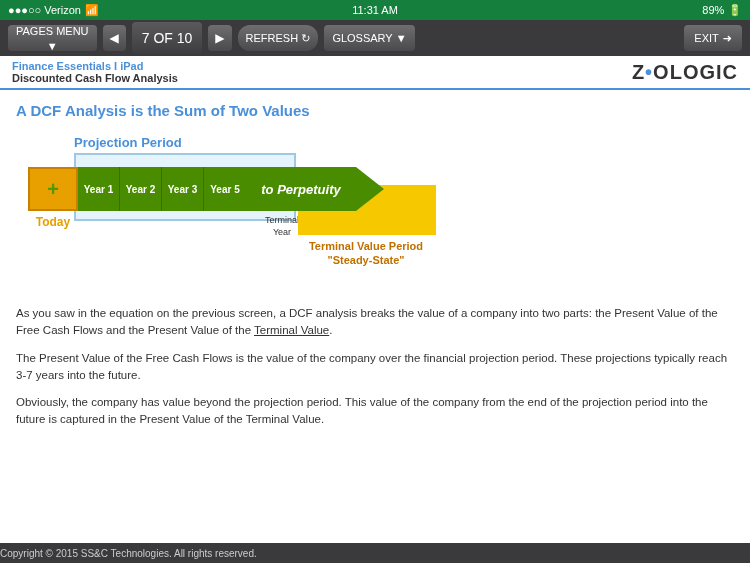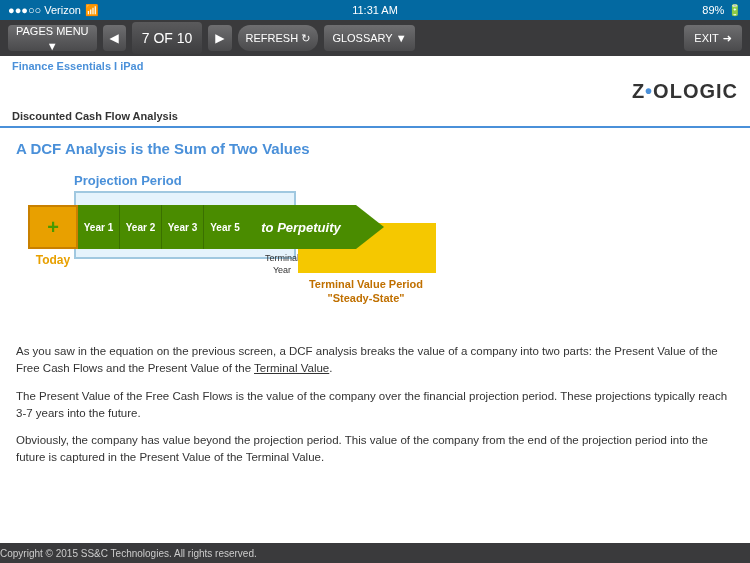--- a/index.html
+++ b/index.html
@@ -1,20 +1,20 @@
 <!DOCTYPE html>
 <html><head>
   <meta charset="utf-8">
   <style>
     * { margin: 0; padding: 0; box-sizing: border-box; }
     body { width: 750px; height: 563px; font-family: Arial, Helvetica, sans-serif; background: #fff; overflow: hidden; position: relative; }
 
     
     #status-bar {
-      background: #0369a1;
+      background: #15803d;
       color: #fff;
       height: 20px;
       display: flex;
       align-items: center;
       justify-content: space-between;
       padding: 0 8px;
       font-size: 11px;
     }
     .status-left { display: flex; align-items: center; gap: 4px; }
     .status-center { position: absolute; left: 50%; transform: translateX(-50%); font-size: 11px; color: #fff; }
@@ -108,21 +108,21 @@
     }
 
     
     #header {
       padding: 4px 12px;
       border-bottom: 2px solid #4a90d9;
       display: flex;
       align-items: center;
       justify-content: space-between;
     }
-    .header-titles { display: flex; flex-direction: column; gap: 38px; }
+    .header-titles { display: flex; flex-direction: column; }
     .header-title-main { color: #4a90d9; font-size: 11px; font-weight: bold; }
     .header-title-sub { color: #333; font-size: 11px; font-weight: bold; }
     .logo { font-size: 20px; font-weight: bold; color: #333; letter-spacing: 1px; }
     .logo span { color: #4a90d9; }
 
     
     #main-content {
       padding: 12px 16px;
       height: calc(563px - 20px - 36px - 36px - 20px);
       overflow-y: auto;

